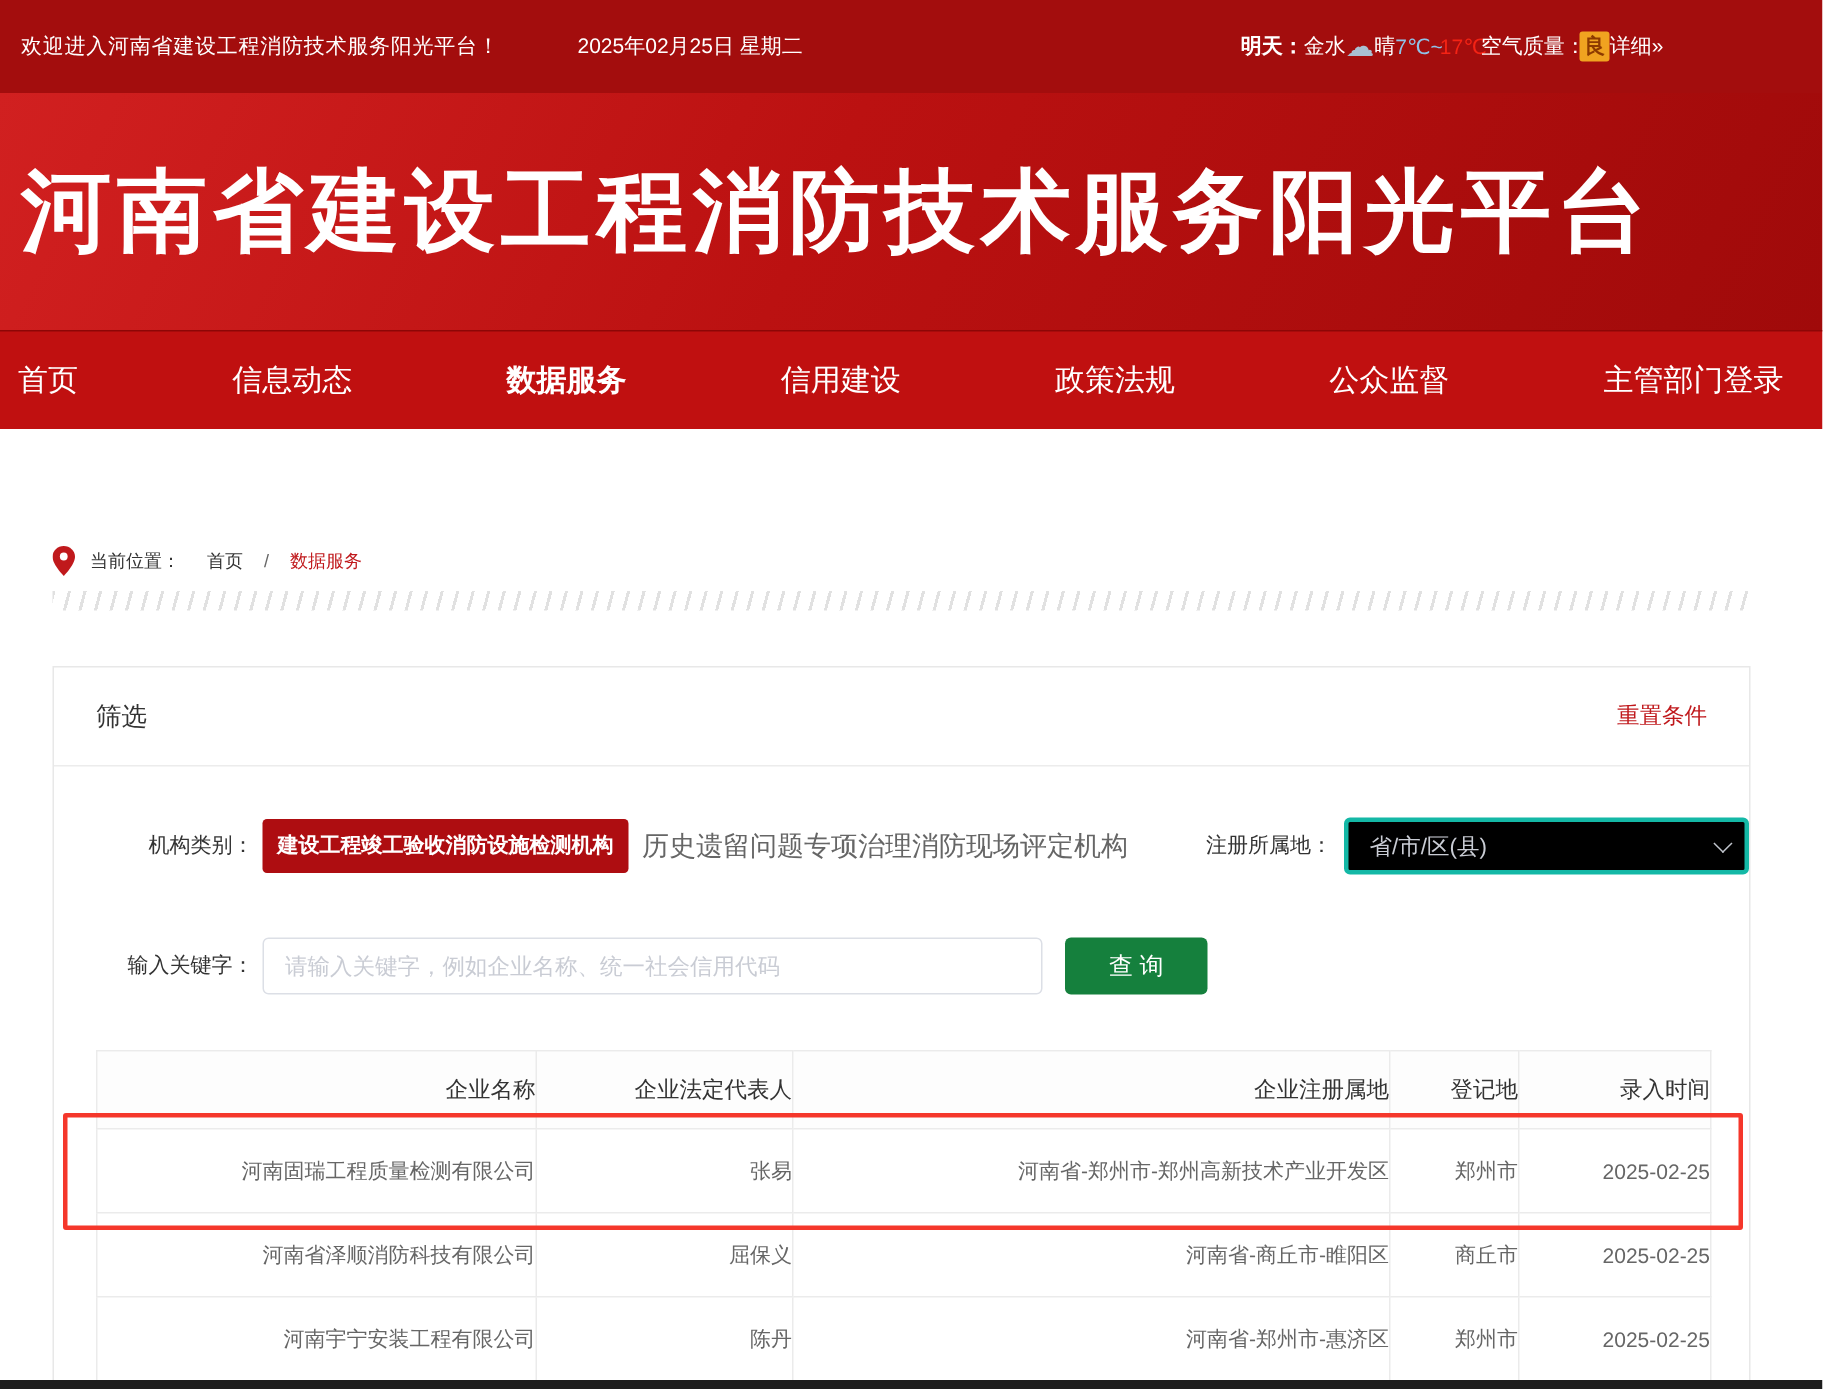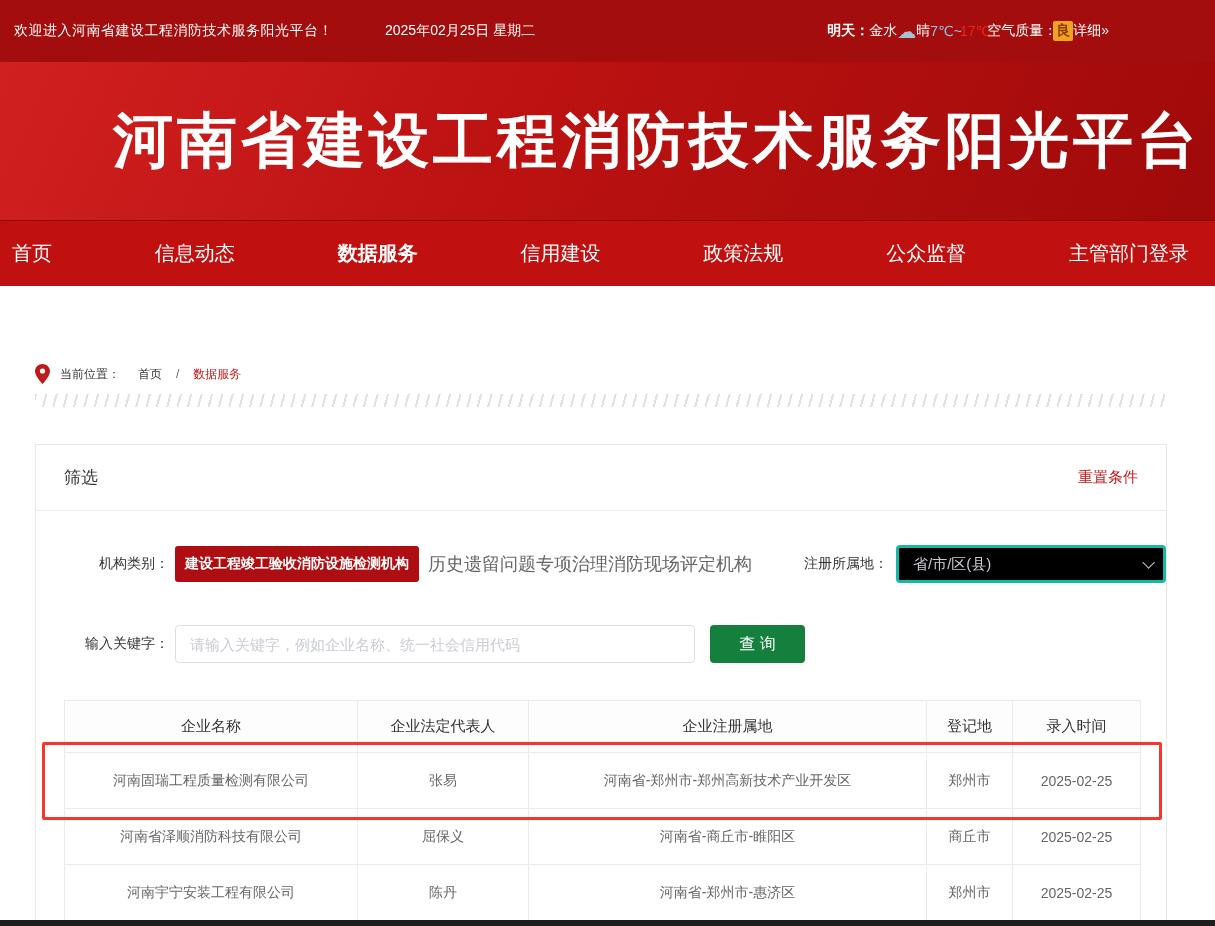--- a/index.html
+++ b/index.html
@@ -48,21 +48,20 @@
   }
   .weather .detail { color: #fff; text-decoration: none; }
 
   
   .site-header {
     height: 158px;
     background: linear-gradient(115deg, #d12020 0%, #bb1111 45%, #a00a0a 100%);
     display: flex;
     align-items: center;
     padding: 0 14px;
-    justify-content: flex-end;
   }
   .site-title {
     color: #ffffff;
     font-size: 60px;
     font-weight: 800;
     letter-spacing: 4px;
     white-space: nowrap;
   }
 
   
@@ -206,21 +205,21 @@
 
   
   .result-table {
     margin: 37px 28px 0 28px;
     width: 1076px;
     border-collapse: collapse;
     table-layout: fixed;
   }
   .result-table th, .result-table td {
     border: 1px solid #ebebeb;
-    text-align: center;
+    text-align: right;
     overflow: hidden;
     white-space: nowrap;
   }
   .result-table th {
     height: 52px;
     font-size: 15px;
     color: #333;
     font-weight: 400;
     background: #fdfdfd;
   }

